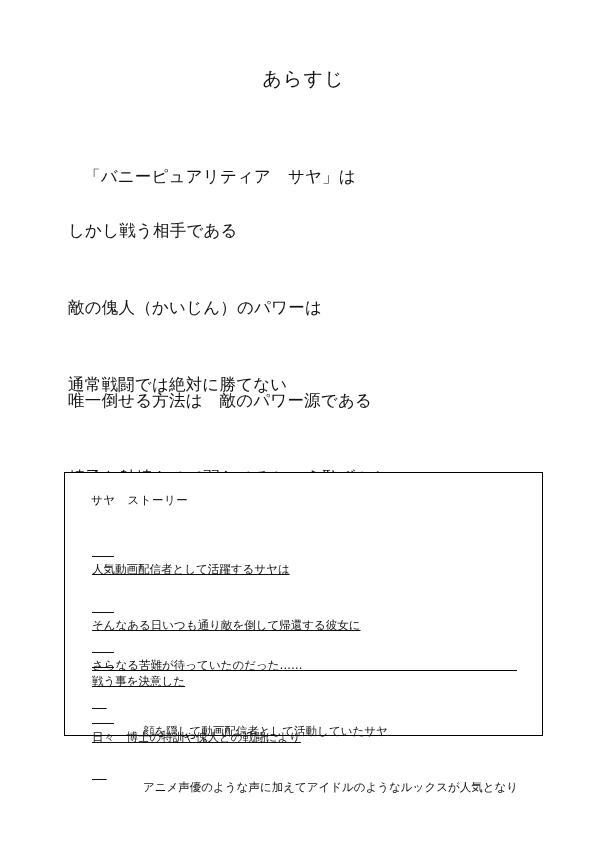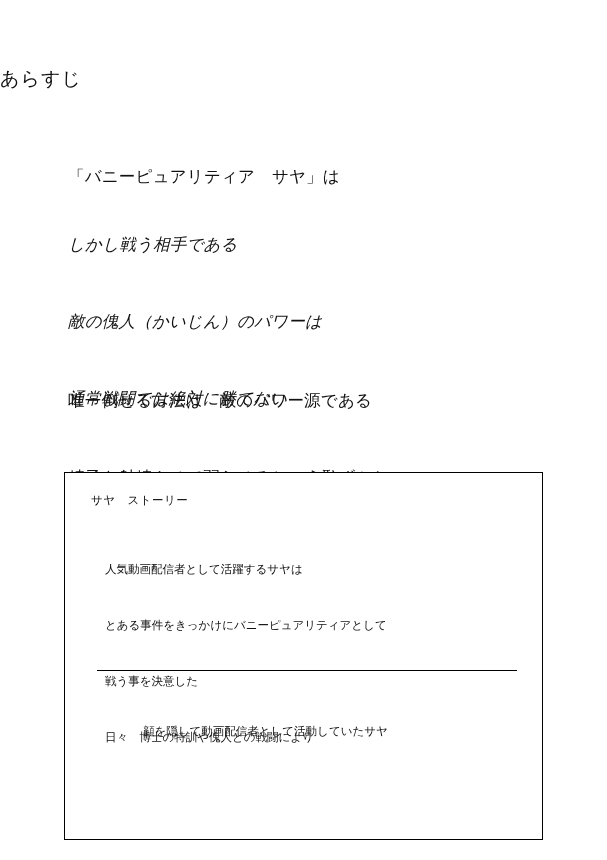--- a/index.html
+++ b/index.html
@@ -18,63 +18,65 @@
   .page {
     position: absolute;
     inset: 0;
     background: #fff;
   }
   #synopsis-title {
     position: absolute;
     left: 0;
     top: 66px;
     width: 607px;
+    text-align: center;
     font-size: 19px;
     letter-spacing: 1px;
     font-weight: 500;
   }
   .intro-block {
     position: absolute;
     left: 68px;
     font-size: 16.5px;
     line-height: 1.55;
     letter-spacing: 0.2px;
     white-space: pre;
     font-weight: 500;
   }
-  #intro-para-1 { top: 113px; }
-  #intro-para-2 { top: 181px; font-style: italic; }
+  #intro-para-1 { top: 113px; margin-left: 16px; }
+  #intro-para-2 { top: 167px; }
   #intro-para-3 { top: 337px; }
 
   .intro-line { display: block; }
 
   #story-box {
     position: absolute;
     left: 64px;
     top: 472px;
     width: 479px;
-    height: 368px;
+    height: 264px;
     border: 1.6px solid #000;
     box-sizing: border-box;
     background: #fff;
   }
   #story-heading {
     position: absolute;
     left: 26px;
     top: 20px;
     font-size: 11.5px;
     letter-spacing: 0.5px;
     white-space: pre;
   }
   .story-para {
     position: absolute;
-    left: 40px;
+    left: 27px;
     font-size: 11.5px;
     line-height: 1.62;
     white-space: pre;
+    text-decoration: underline;
   }
   #story-para-1 { top: 50px; }
   #story-para-2 { top: 146px; }
 
   #story-divider {
     position: absolute;
     left: 32px;
     top: 197px;
     width: 420px;
     height: 0;
@@ -111,30 +113,32 @@
     <span class="intro-line">精子を射精させて弱らせるという恥ずかしい</span>
     <span class="intro-line">方法だけだった</span>
   </div>
 
   <div id="story-box">
 
     <div id="story-heading">サヤ　ストーリー</div>
 
     <div class="story-para" id="story-para-1">
       <span class="intro-line">人気動画配信者として活躍するサヤは</span>
-      <span class="intro-line">とある事件をきっかけにバニーピュアリティアとして</span>
+      <span class="intro-line">そんなある日いつも通り敵を倒して帰還する彼女に</span>
       <span class="intro-line">戦う事を決意した</span>
       <span class="intro-line">日々　博士の特訓や傀人との戦闘により</span>
     </div>
 
     <div class="story-para" id="story-para-2">
+      <span class="intro-line">さらなる苦難が待っていたのだった……</span>
     </div>
 
     <div id="story-divider"></div>
 
     <div id="story-para-3">
       <span class="intro-line">顔を隠して動画配信者として活動していたサヤ</span>
+      <span class="intro-line">アニメ声優のような声に加えてアイドルのようなルックスが人気となり</span>
       
     </div>
 
   </div>
 
 </div>
 
 </body></html>

